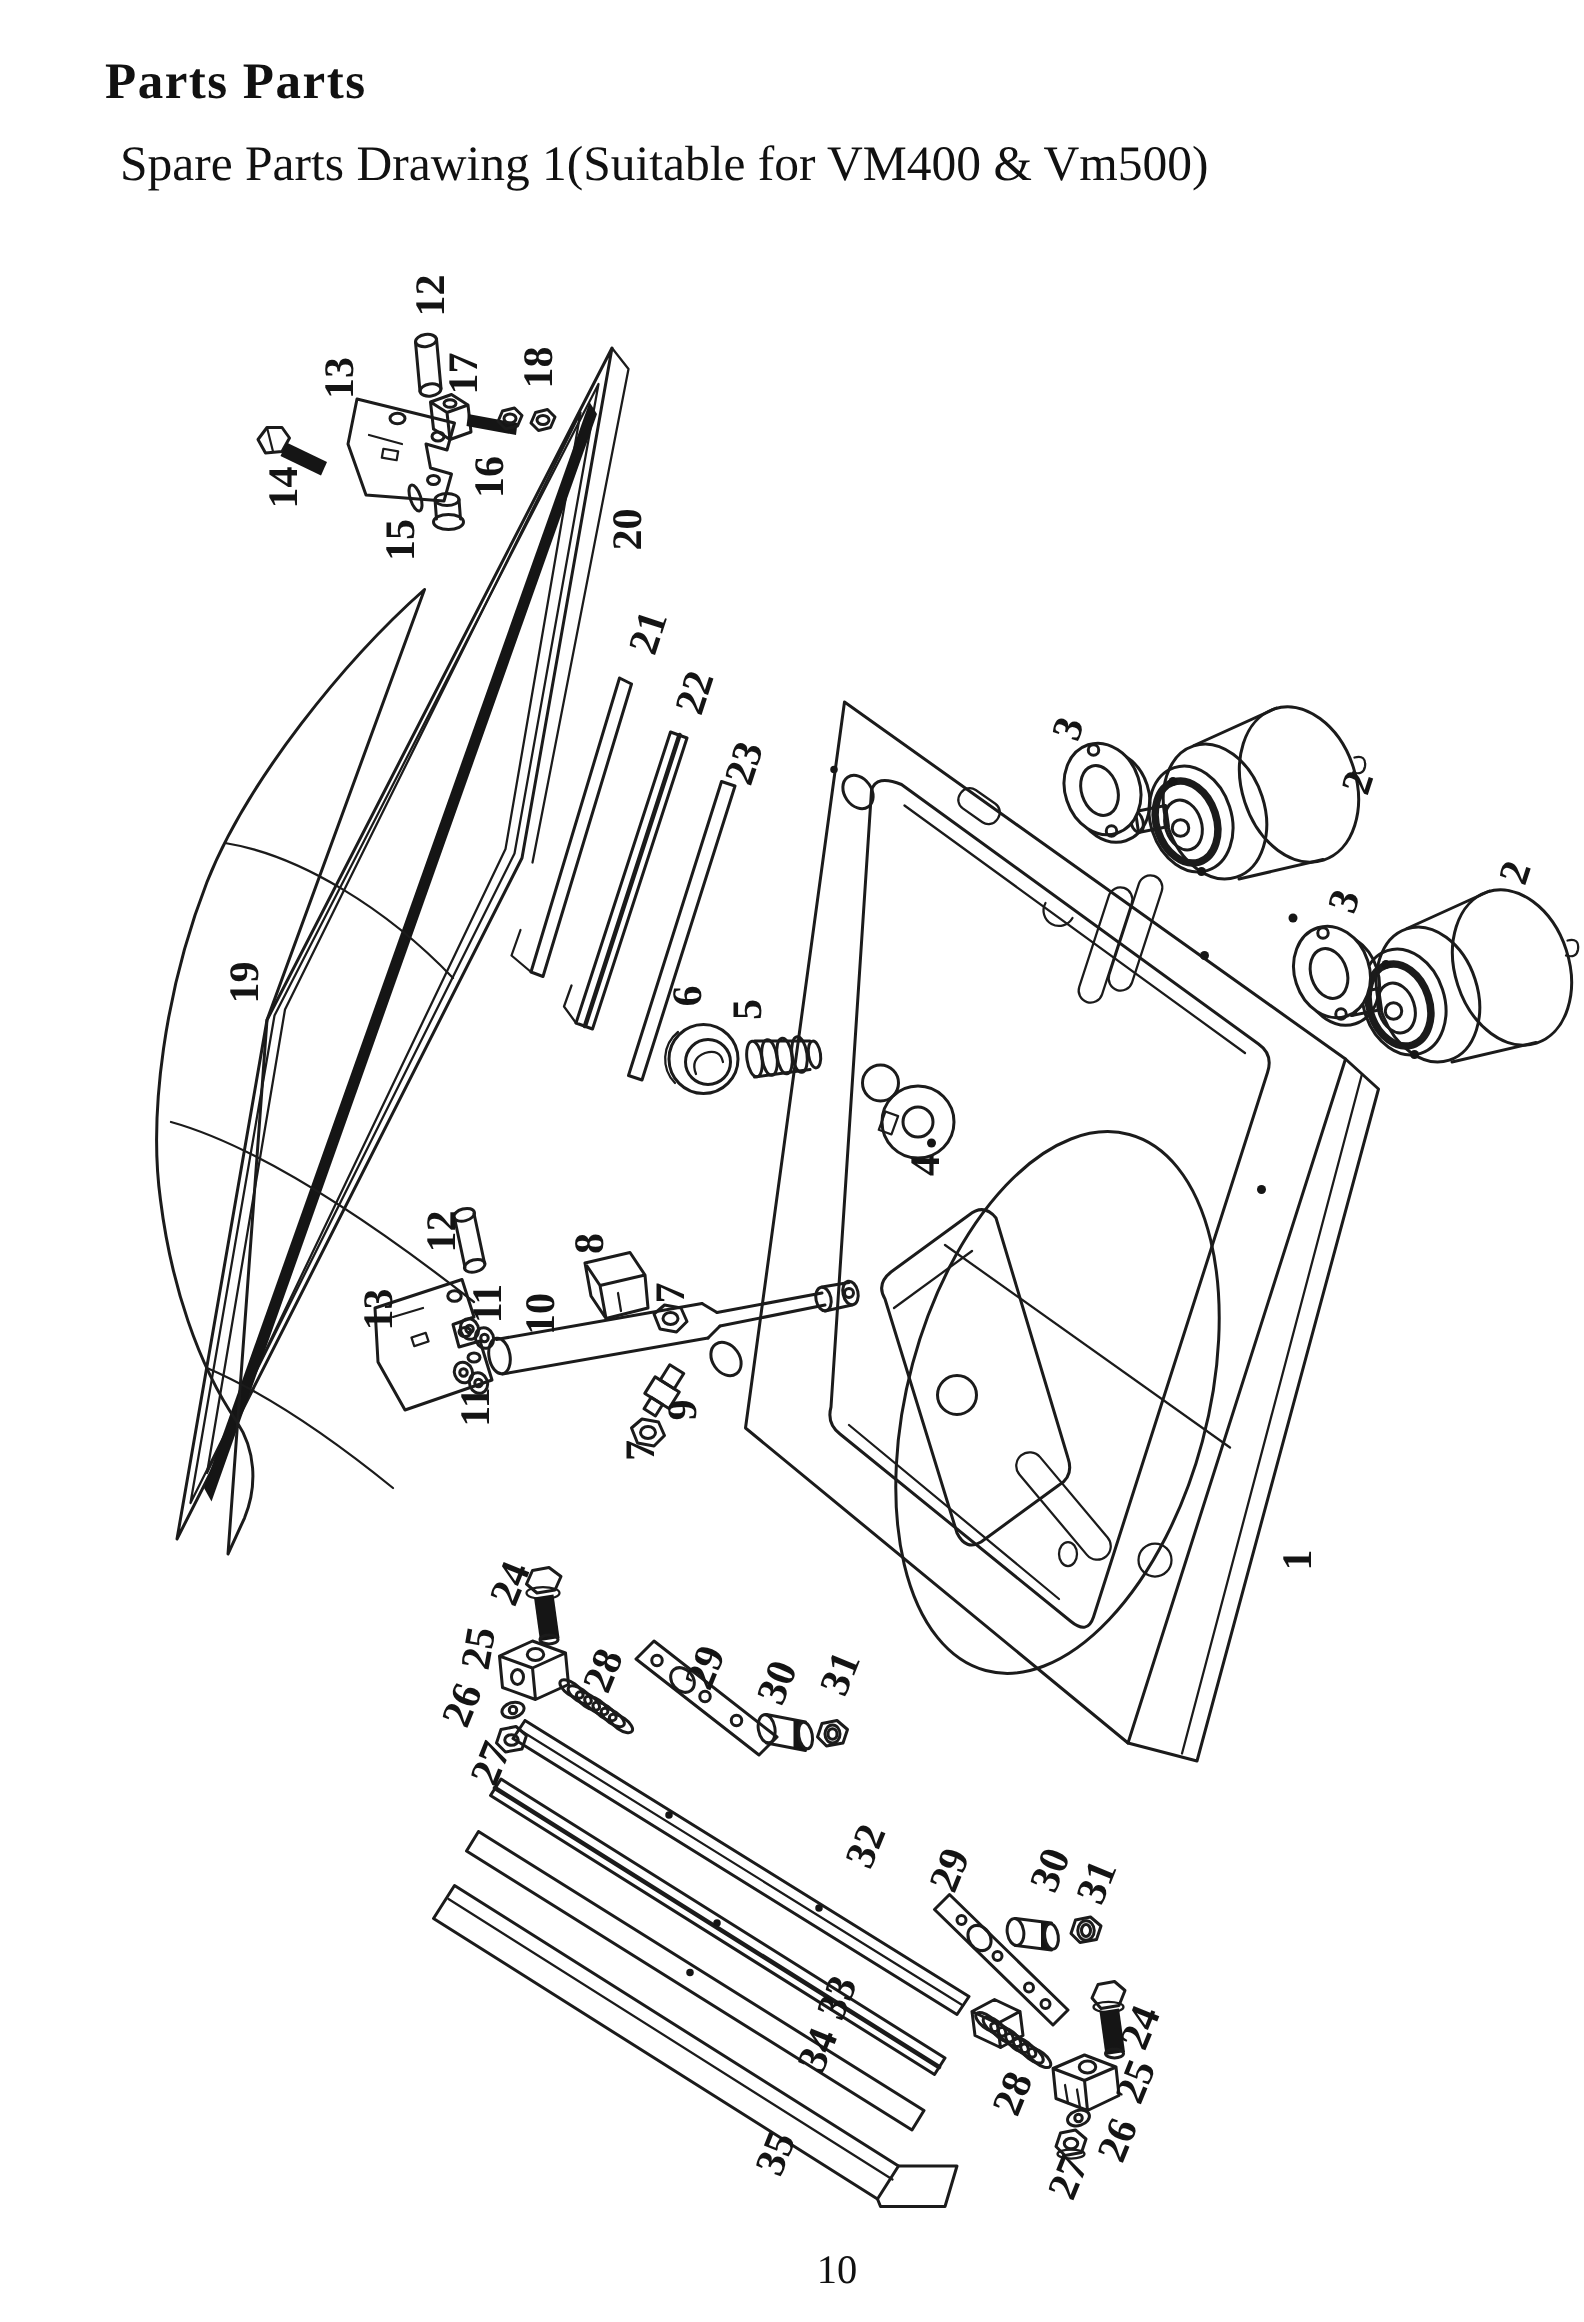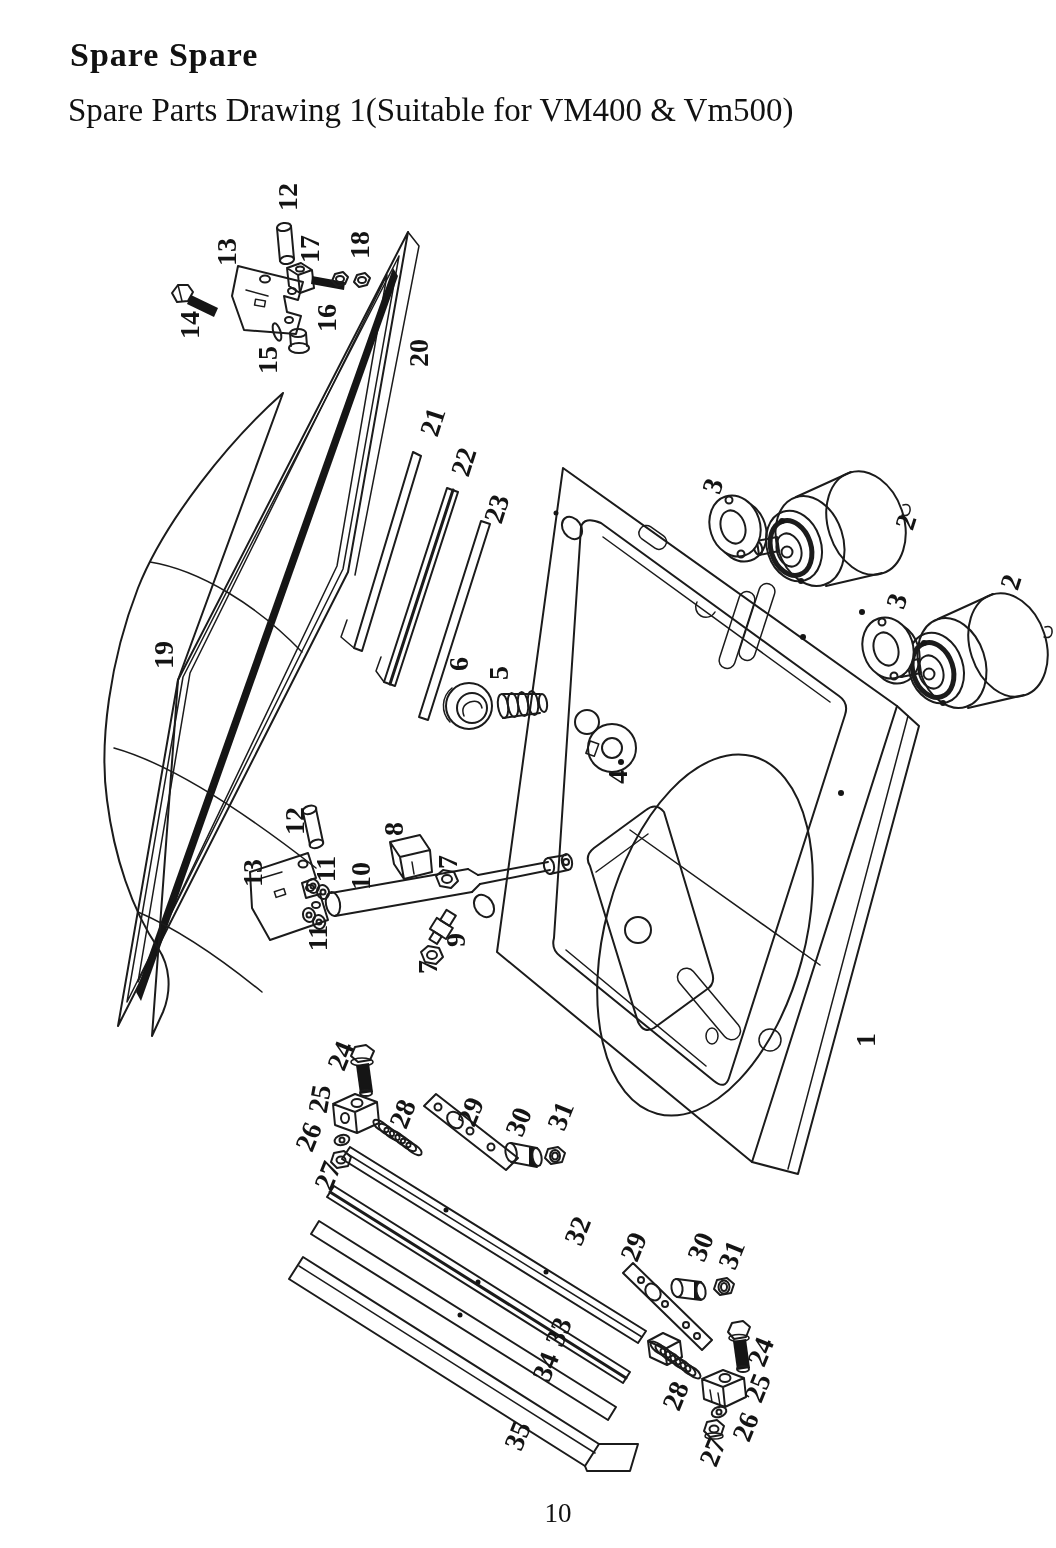--- a/index.html
+++ b/index.html
@@ -5,21 +5,21 @@
   html,body{margin:0;padding:0;}
   body{
     width:1056px;height:1548px;background:#ffffff;position:relative;
     font-family:"Liberation Serif", serif;overflow:hidden;
   }
   .page-title{
     position:absolute;left:70px;top:36px;font-size:34px;font-weight:bold;
     color:#111;letter-spacing:1px;
   }
   .page-subtitle{
-    position:absolute;left:68px;top:92px;font-size:33px;font-weight:normal;
+    position:absolute;left:80px;top:92px;font-size:33px;font-weight:normal;
     color:#111;
   }
   .page-number{
     position:absolute;left:0;top:1498px;width:1116px;text-align:center;
     font-size:27px;color:#111;
   }
   #drawing{position:absolute;left:0;top:0;width:1056px;height:1548px;}
   svg{display:block;}
   svg *{stroke:#1b1b1b;fill:none;stroke-width:2;stroke-linecap:round;stroke-linejoin:round;}
   svg .thin{stroke-width:1.5;}
@@ -29,21 +29,21 @@
   svg .cap{fill:#ffffff;}
   #labels-layer{position:absolute;left:0;top:0;width:1056px;height:1548px;pointer-events:none;}
   .part-label{
     position:absolute;font-family:"Liberation Serif", serif;font-weight:bold;
     font-size:28px;color:#141414;white-space:nowrap;line-height:1;
   }
 </style>
 </head>
 <body>
 
-<div class="page-title">Spare Spare</div>
+<div class="page-title">Parts Parts</div>
 <div class="page-subtitle">Spare Parts Drawing 1(Suitable for VM400 &amp; Vm500)</div>
 
 <div id="drawing">
 <svg width="1056" height="1548" viewBox="0 0 1056 1548">
 
   <g>
     <path d="M408,232 L348,572 L118,1026 L178,680 Z"></path>
     <path d="M399,256 L343,569 L127,1002 L183,677 Z" class="thin"></path>
     <path d="M387,275 L337,566 L138,982 L190,673 Z" class="thin"></path>
     <path d="M393,268 L136,992 L141,1001 L398,276 Z" class="ink"></path>

